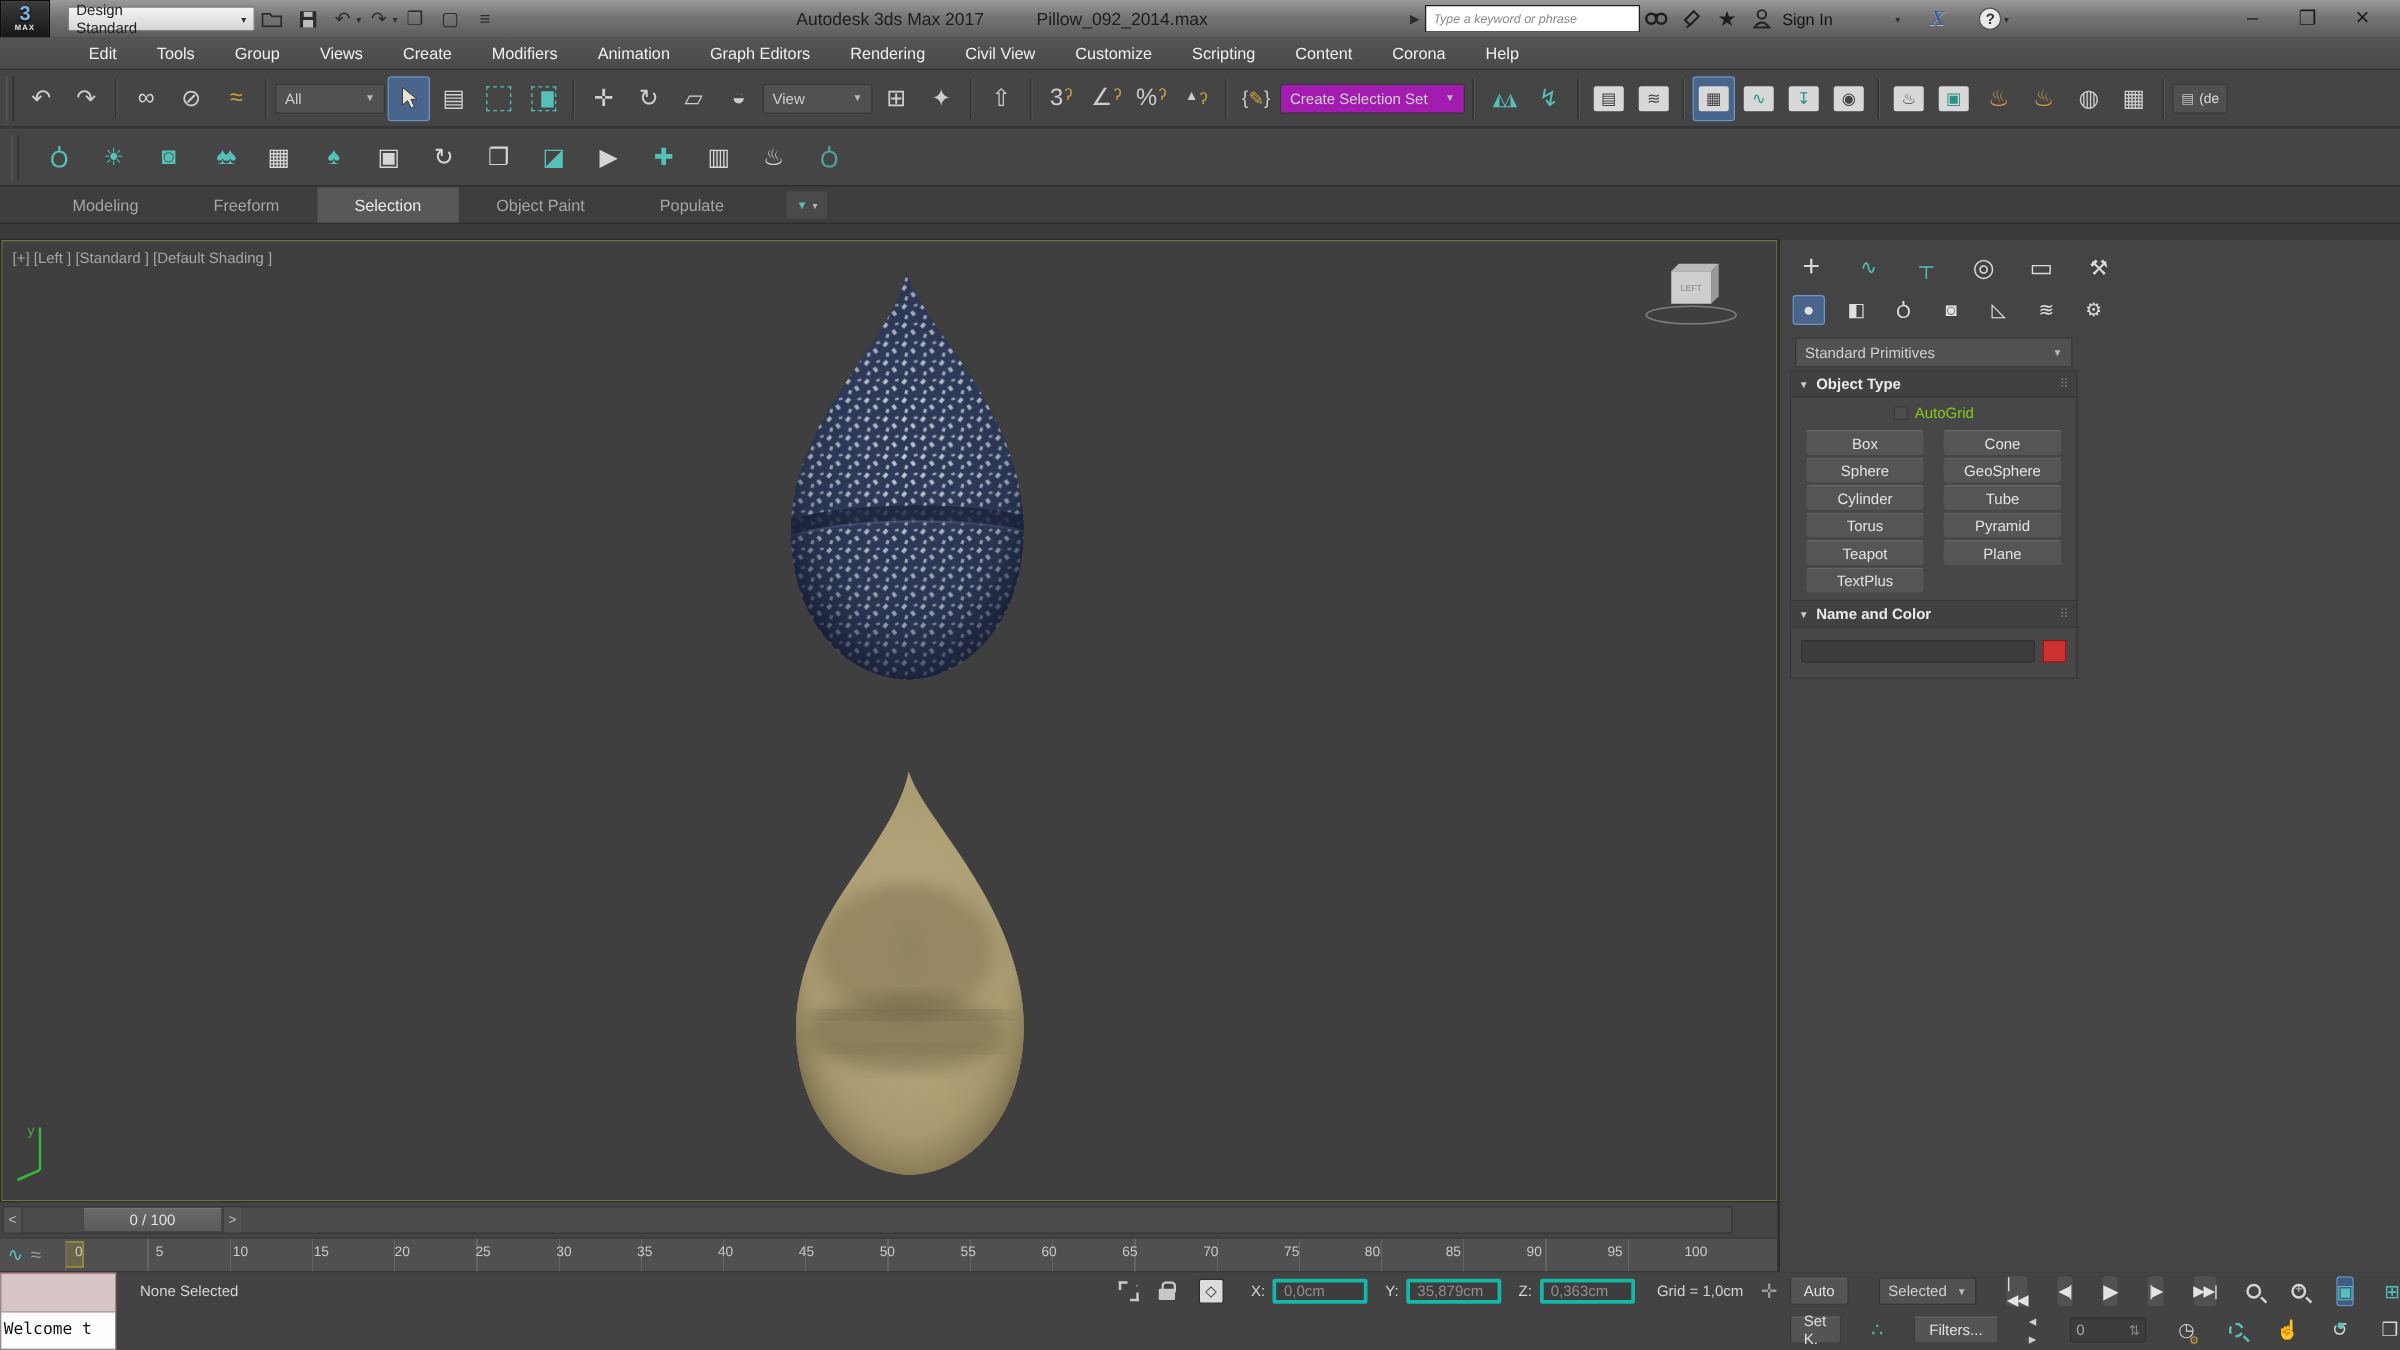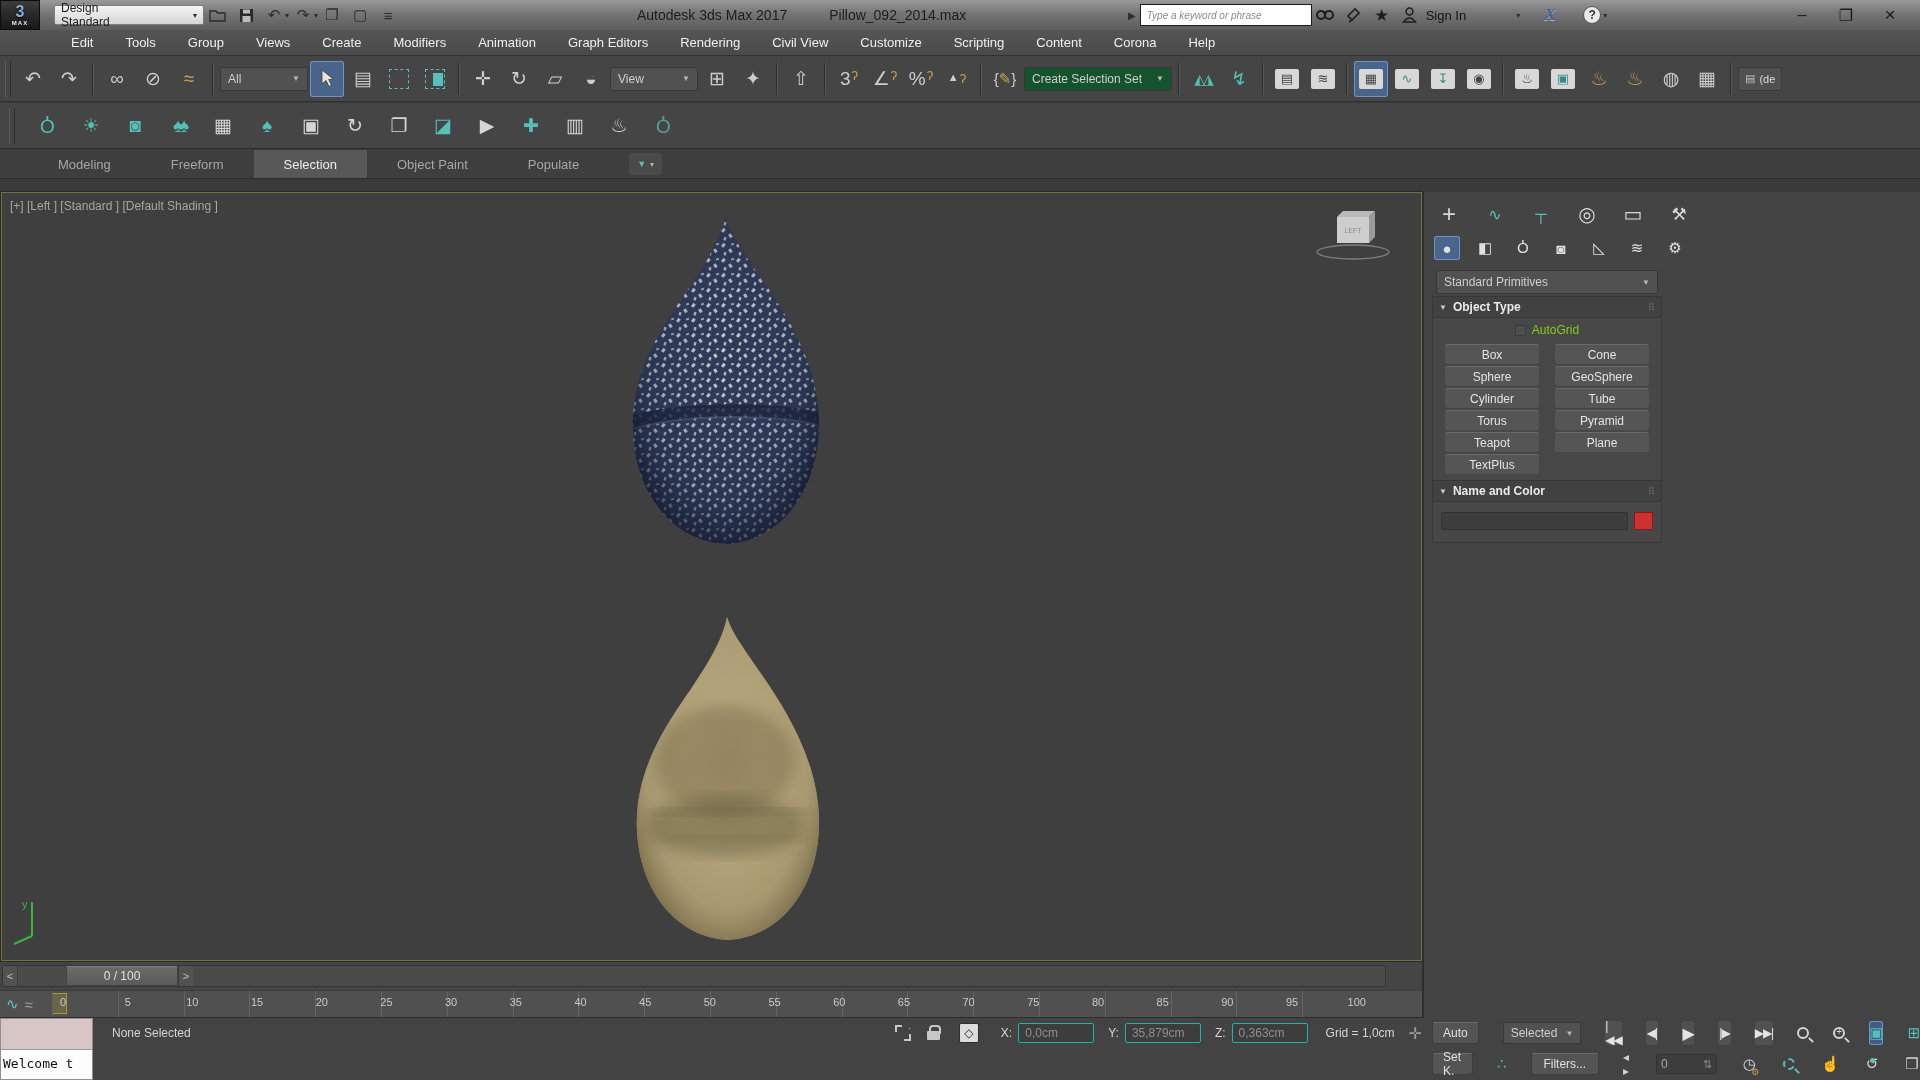--- a/index.html
+++ b/index.html
@@ -90,21 +90,21 @@
 
   
   #statusbar{left:0;top:1018px;width:1920px;height:62px;background:#434343;font-size:12px;}
   #listener{position:absolute;left:0;top:0;width:93px;height:62px;border:1px solid #8f8f8f;background:#b91c1c;}
   #listener .pink{height:31px;background:#d8c5c5;border-bottom:1px solid #9a9a9a;}
   #listener .white{height:29px;background:#fdfdfd;color:#111;font-family:"DejaVu Sans Mono",monospace;font-size:13px;padding:6px 2px 0 2px;white-space:nowrap;overflow:hidden;}
   .srow{position:absolute;left:0;width:1432px;height:30px;display:flex;align-items:center;}
   #status-line{top:0;}
   #prompt-line{top:31px;}
   .stext{color:#d4d4d4;}
-  .num-field{width:76px;height:20px;background:#3d3d3d;border:1px solid #14b8a6;border-radius:2px;color:#8f8f8f;padding:0 6px;display:flex;align-items:center;}
+  .num-field{width:76px;height:20px;background:#3d3d3d;border:3px solid #14b8a6;border-radius:2px;color:#8f8f8f;padding:0 6px;display:flex;align-items:center;}
   .coord-lab{color:#d6d6d6;margin:0 6px 0 14px;}
   .icon-corners{width:16px;height:16px;position:relative;margin:0 6px;}
   .icon-corners::before,.icon-corners::after{content:"";position:absolute;width:5px;height:5px;}
   .icon-corners::before{left:0;top:0;border-left:2px solid #c7c7c7;border-top:2px solid #c7c7c7;box-shadow:11px 0 0 -3px #c7c7c7;}
   .icon-corners::after{right:0;bottom:0;border-right:2px solid #c7c7c7;border-bottom:2px solid #c7c7c7;}
   .icon-lock{width:14px;height:16px;position:relative;margin:0 10px;}
   .icon-lock::before{content:"";position:absolute;left:2px;top:0;width:8px;height:7px;border:2px solid #c7c7c7;border-bottom:none;border-radius:4px 4px 0 0;}
   .icon-lock::after{content:"";position:absolute;left:0;top:6px;width:13px;height:9px;background:#c7c7c7;border-radius:1px;}
   .abs-toggle{width:20px;height:20px;background:#dcdcdc;border:1px solid #2e2e2e;border-radius:2px;color:#333;font-size:12px;display:flex;align-items:center;justify-content:center;margin:0 8px;}
   .tag-ic{width:22px;height:22px;background:#567db0;border-radius:3px;color:#eaf1fa;display:flex;align-items:center;justify-content:center;font-size:14px;margin-right:8px;}
@@ -310,21 +310,21 @@
           <span style="font-size:11px;">▲</span>
           <span class="h gold">ʔ</span>
         </span>
       </span>
     <span class="sep"></span>
     <span class="tbtn" style="font-size:15px;">
       <span>{</span>
         <span class="gold">✎</span>
         <span>}</span>
     </span>
-    <div class="combo" style="width:148px;background:#14532d;">
+    <div class="combo" style="width:148px;background:#a21caf;">
       <span>Create Selection Set</span>
       <span class="arr">▼</span>
     </div>
     <span class="sep"></span>
     <span class="tbtn teal" style="font-size:14px;letter-spacing:-2px;">◭◮</span>
     <span class="tbtn teal">↯</span>
     <span class="sep"></span>
     <span class="tbtn">
         <span class="winic">▤</span>
       </span>

